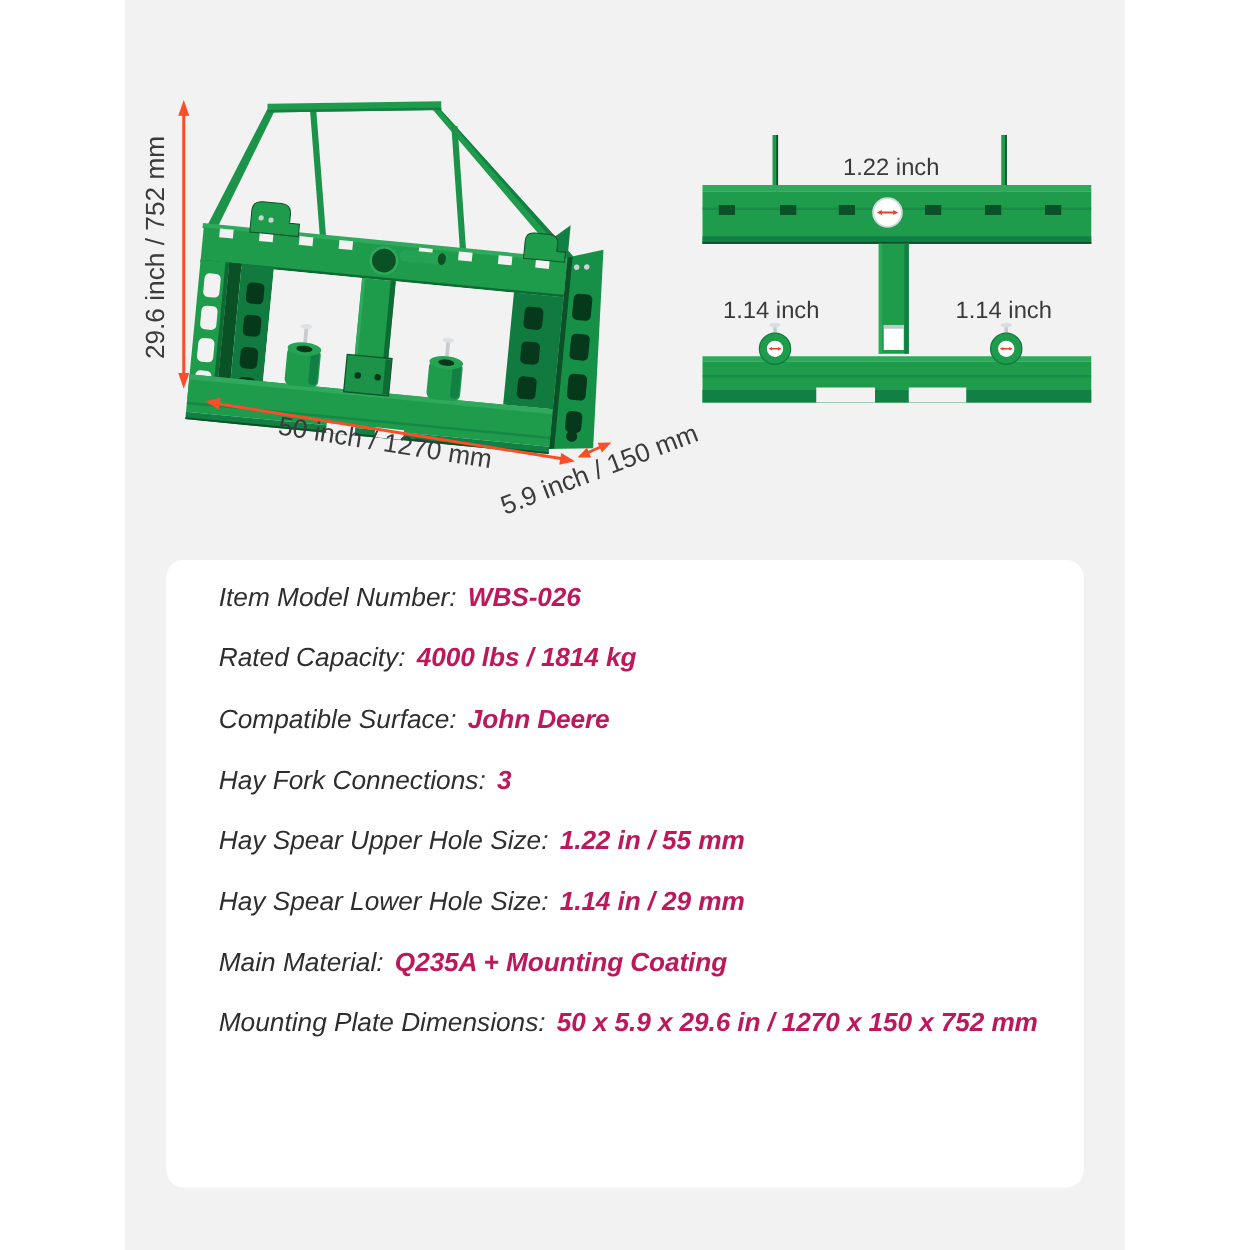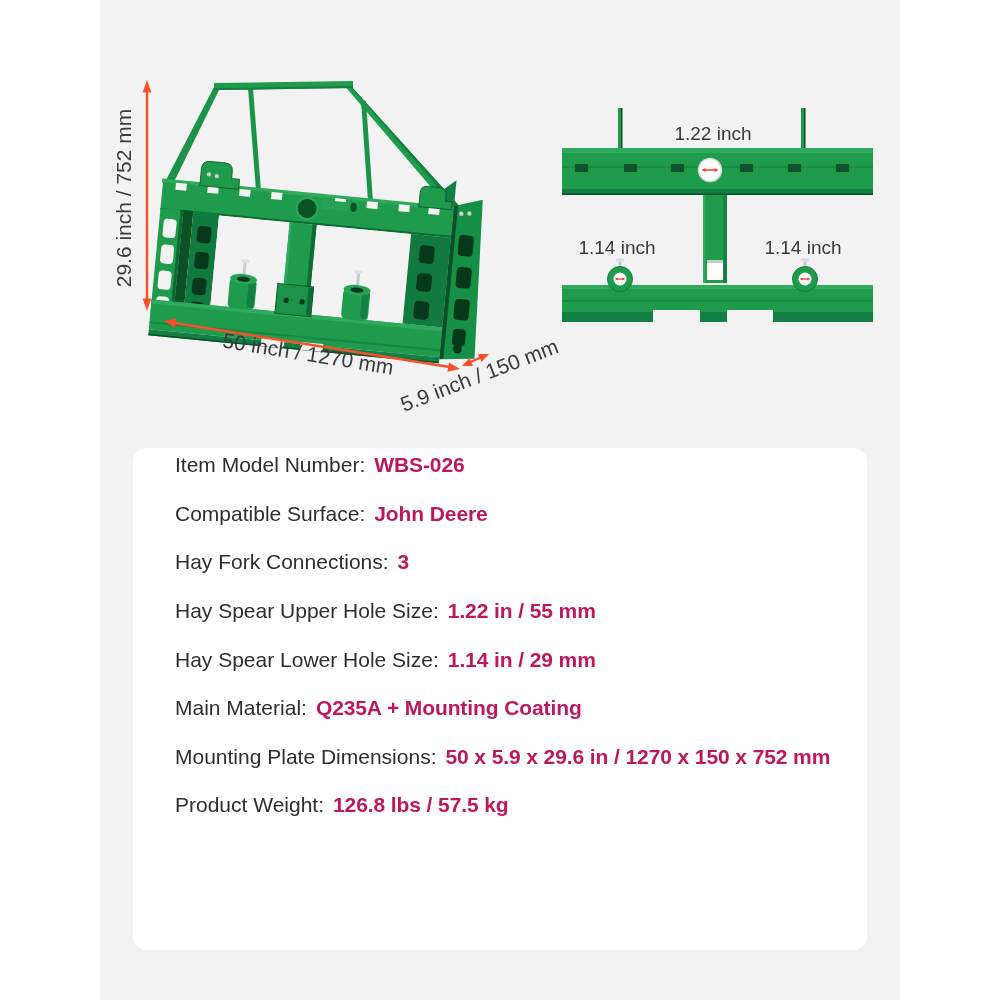--- a/index.html
+++ b/index.html
@@ -14,22 +14,22 @@
   }
   .diagram{position:absolute;}
   #diagram-left{left:110px;top:64px;}
   #diagram-right{left:550px;top:98px;}
   .spec-card{
     position:absolute;left:133px;top:448px;width:734px;height:502px;
     background:#ffffff;border-radius:14px;
     box-sizing:border-box;padding:6px 0 0 42px;
   }
   .spec-row{
-    height:48.65px;display:flex;align-items:flex-start;
-    font-size:21px;line-height:1;white-space:nowrap;
+    height:48.65px;display:flex;align-items:center;
+    font-size:21px;line-height:1;white-space:nowrap;font-style:italic;
   }
   .spec-label{color:#2e2e30;}
   .spec-value{color:#be185d;font-weight:700;margin-left:9px;letter-spacing:-0.1px;}
   .dim-text{fill:#3b3b3d;font-size:21px;font-family:"Liberation Sans","DejaVu Sans",sans-serif;}
   .dim-text-sm{fill:#3a3a3c;font-size:19px;font-family:"Liberation Sans","DejaVu Sans",sans-serif;}
 </style>
 </head>
 <body>
 
 <div class="panel"></div>
@@ -243,20 +243,24 @@
   <text class="dim-text-sm" x="253" y="156" text-anchor="middle">1.14 inch</text>
 </svg>
 
 <div class="spec-card">
   <div id="spec-list">
   <div class="spec-row">
     <span class="spec-label">Item Model Number:</span>
     <span class="spec-value">WBS-026</span>
   </div>
 
+  <div class="spec-row">
+    <span class="spec-label">Rated Capacity:</span>
+    <span class="spec-value">4000 lbs / 1814 kg</span>
+  </div>
 
   <div class="spec-row">
     <span class="spec-label">Compatible Surface:</span>
     <span class="spec-value">John Deere</span>
   </div>
 
   <div class="spec-row">
     <span class="spec-label">Hay Fork Connections:</span>
     <span class="spec-value">3</span>
   </div>
@@ -275,18 +279,14 @@
   <div class="spec-row">
     <span class="spec-label">Main Material:</span>
     <span class="spec-value">Q235A + Mounting Coating</span>
   </div>
 
   <div class="spec-row">
     <span class="spec-label">Mounting Plate Dimensions:</span>
     <span class="spec-value">50 x 5.9 x 29.6 in / 1270 x 150 x 752 mm</span>
   </div>
 
-  <div class="spec-row">
-    <span class="spec-label">Product Weight:</span>
-    <span class="spec-value">126.8 lbs / 57.5 kg</span>
-  </div>
 </div>
 </div>
 
 </body></html>

